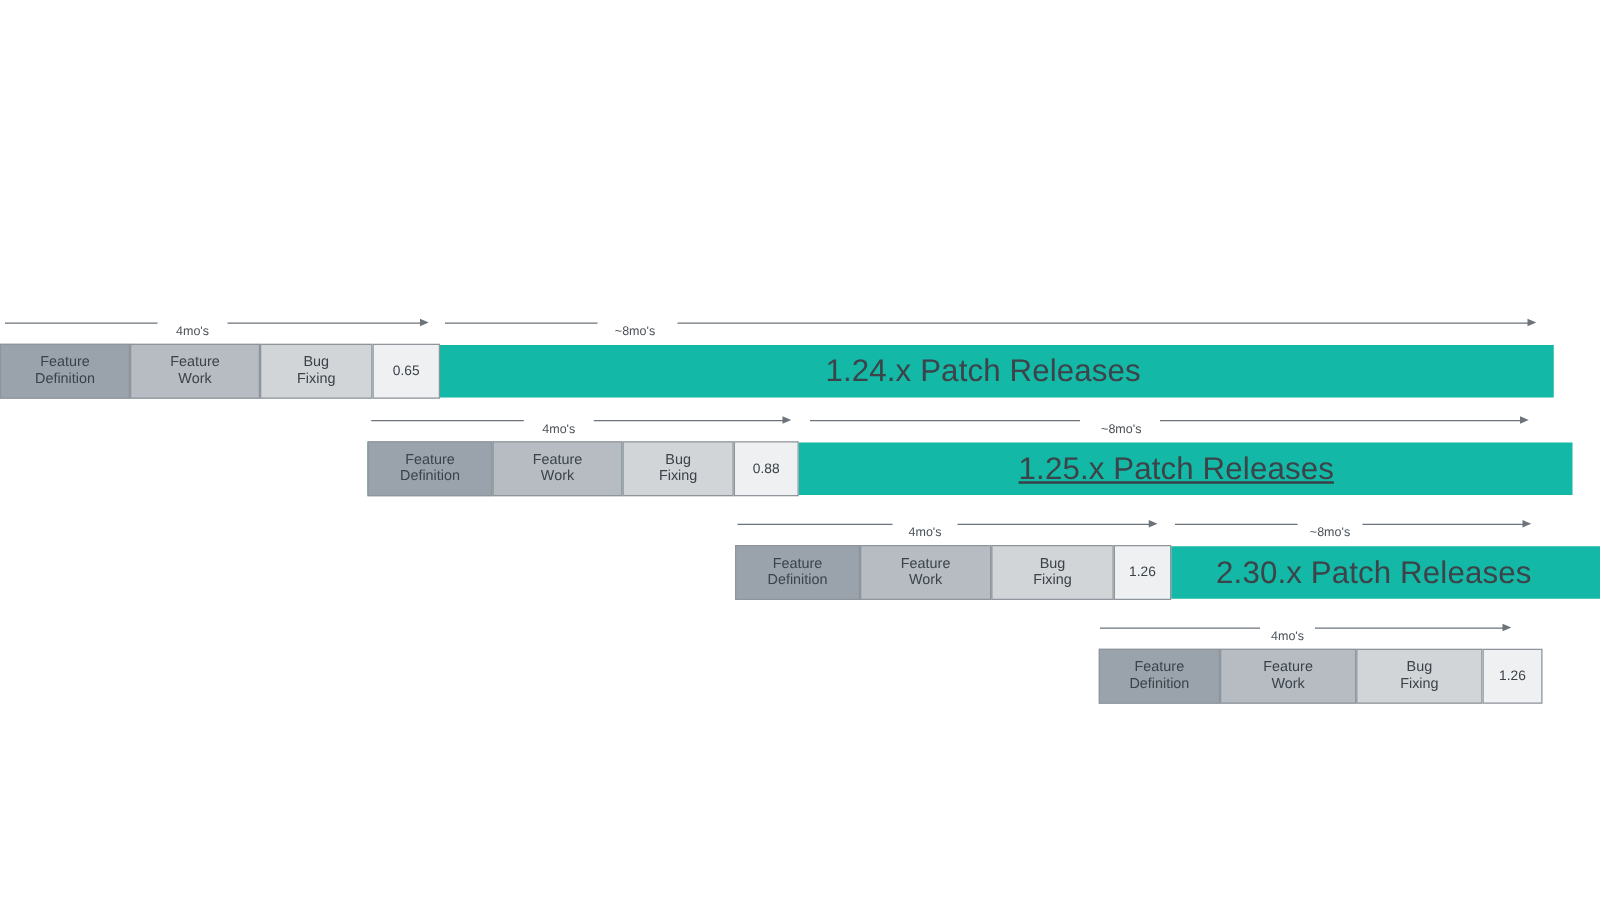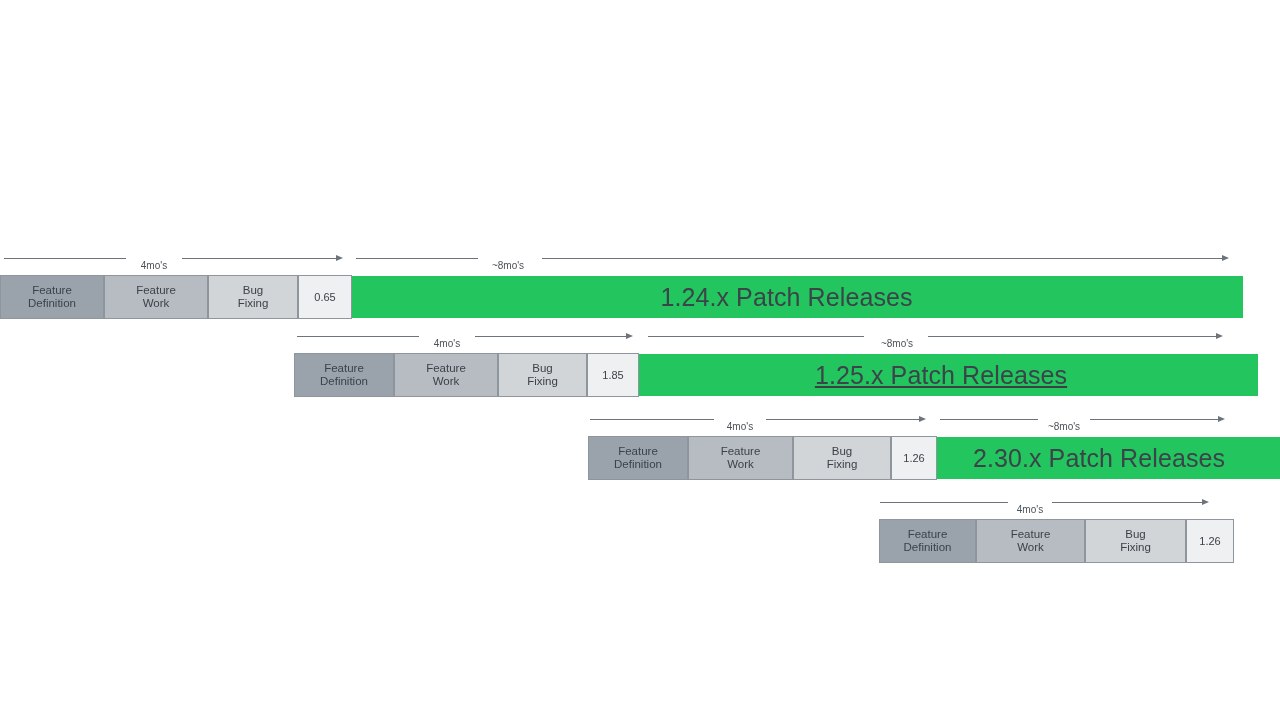--- a/index.html
+++ b/index.html
@@ -10,21 +10,21 @@
     font-family:"Liberation Sans", sans-serif;
     overflow:hidden;
     position:relative;
     color:#3a4046;
   }
   #stage{position:absolute;left:0;top:0;width:1280px;height:719px;}
 
   
   .band{
     position:absolute;
-    background:#22c55e;
+    background:#14b8a6;
     display:flex;
     align-items:center;
     justify-content:center;
   }
   .band-label{
     font-size:25px;
     color:#3c4349;
     letter-spacing:.1px;
     white-space:nowrap;
   }
@@ -148,21 +148,21 @@
     </div>
     <div class="phase work" style="width:104px;">
       <span>Feature</span>
       <span>Work</span>
     </div>
     <div class="phase bug" style="width:89px;">
       <span>Bug</span>
       <span>Fixing</span>
     </div>
     <div class="phase ver" style="width:52px;">
-      <span>1.85</span>
+      <span>0.88</span>
     </div>
   </div>
 
   <div class="band b3" style="left:588px;top:437px;width:692px;height:42px;">
     <span class="band-label" style="margin-left:330px;">2.30.x Patch Releases</span>
   </div>
 
   <div class="dim" style="left:590px;top:413px;width:340px;">
     <div class="line" style="left:0px;width:124px;"></div>
     <div class="line" style="left:176px;width:154px;"></div>

